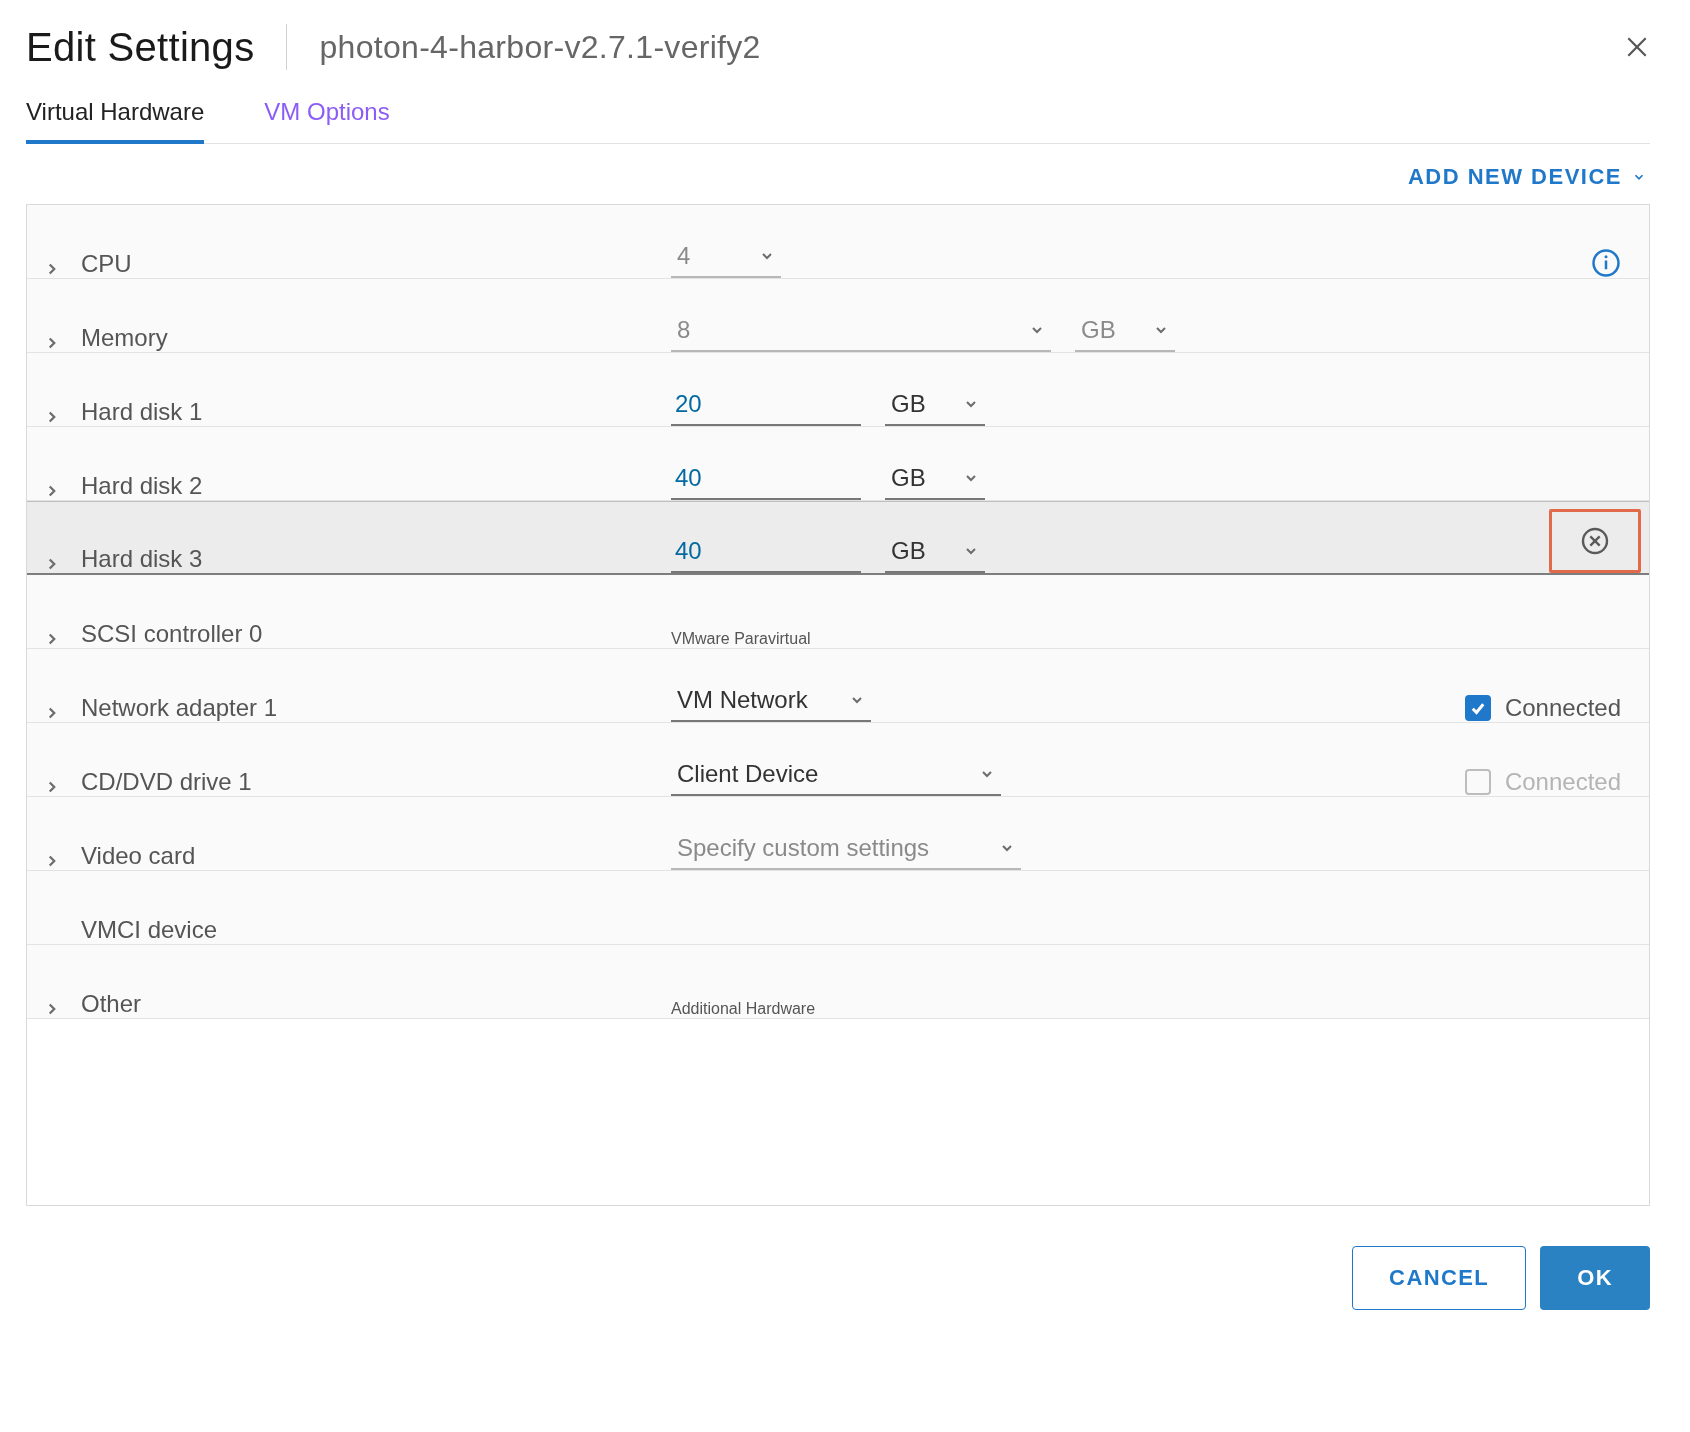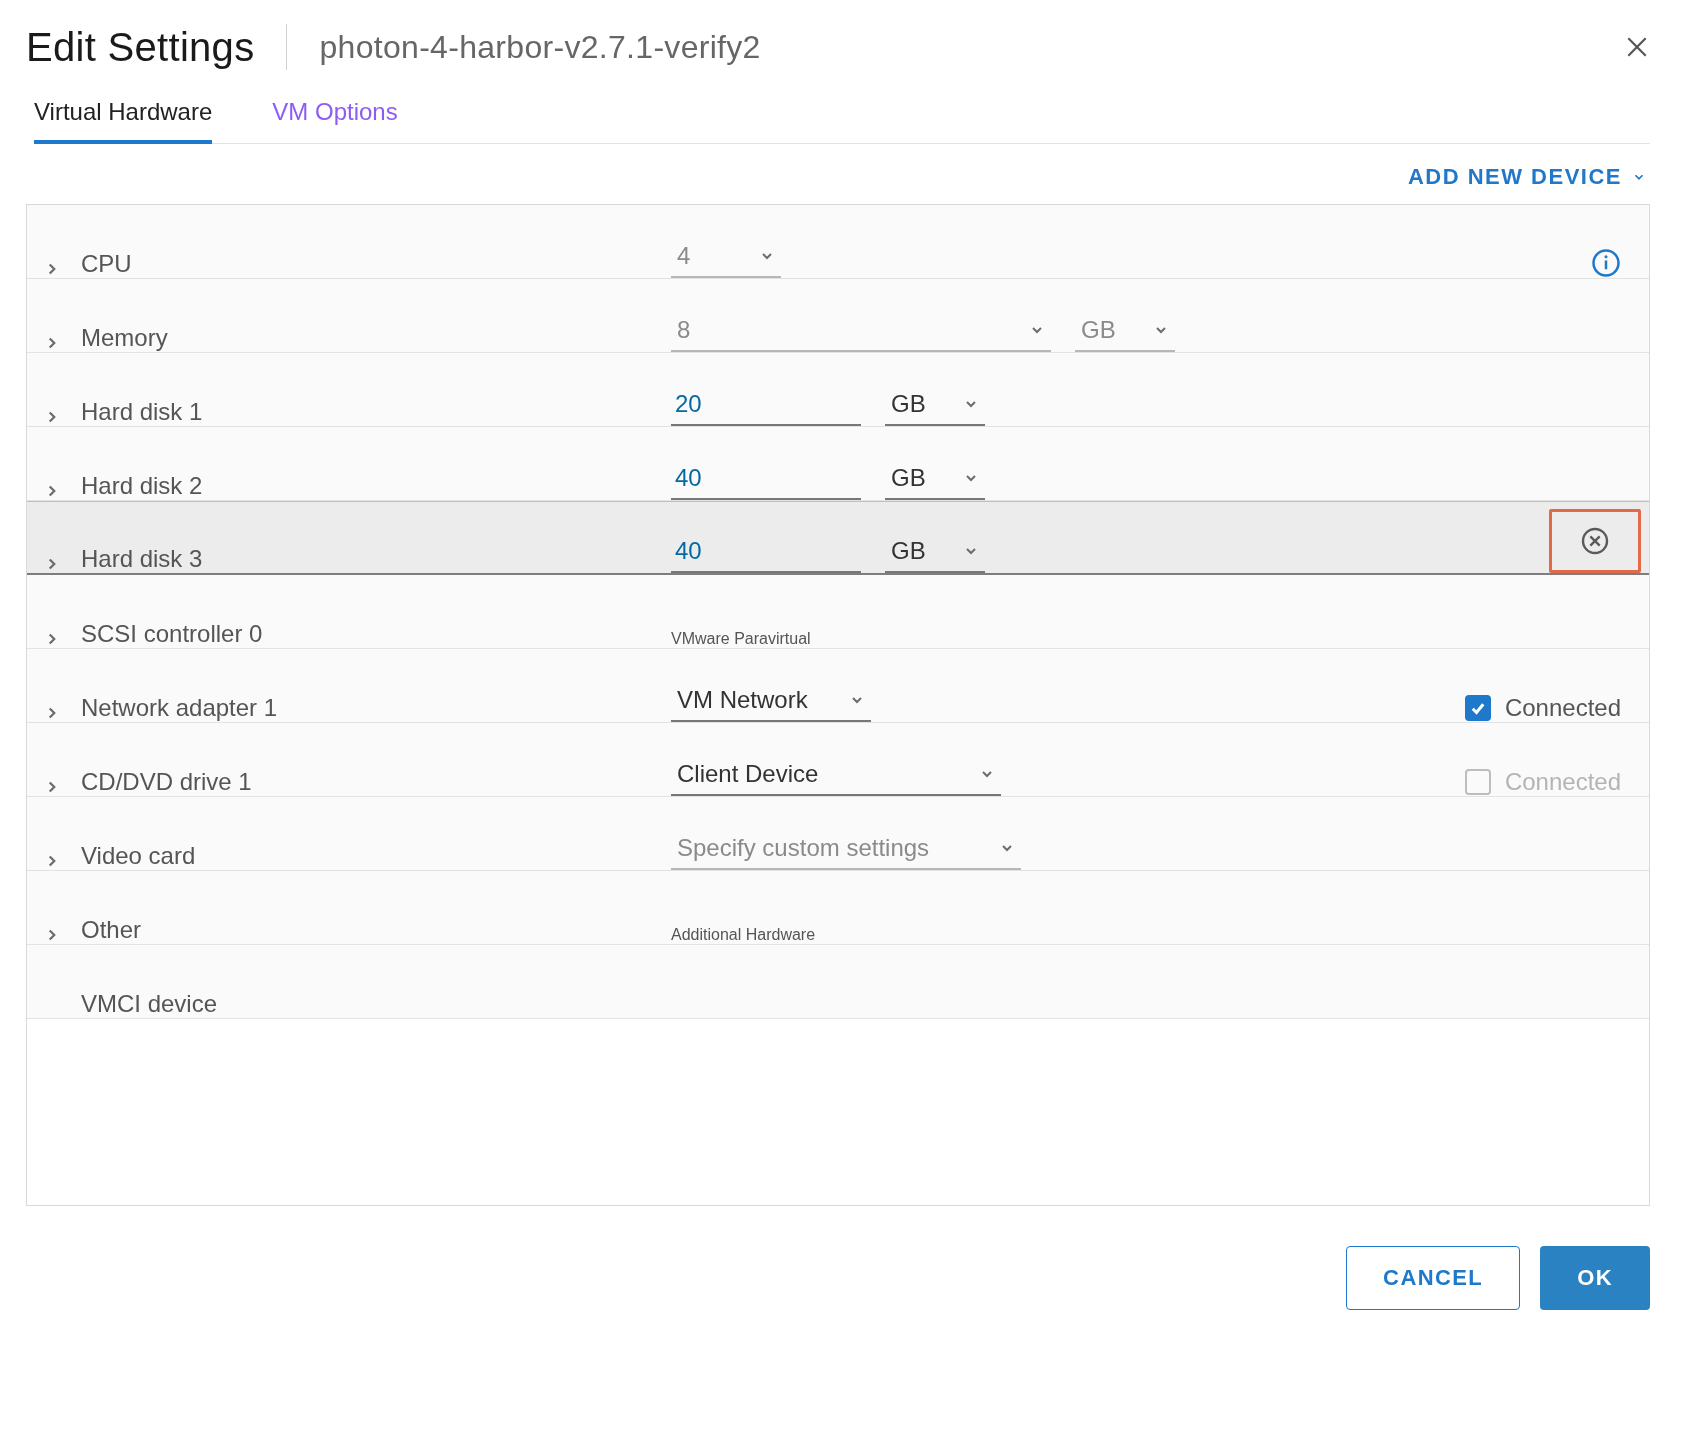--- a/index.html
+++ b/index.html
@@ -51,21 +51,20 @@
     height: 26px;
     cursor: pointer;
     color: #555;
   }
 
   
   .tabs {
     display: flex;
     gap: 60px;
     border-bottom: 1px solid #e2e2e2;
-    margin-left: 8px;
   }
   .tab {
     font-size: 24px;
     color: #8b5cf6;
     padding: 0 0 14px 0;
     cursor: pointer;
   }
   .tab.active {
     color: #222;
     border-bottom: 4px solid #1f78c9;
@@ -203,21 +202,21 @@
   .chk.checked { background: #1f78c9; color: #fff; }
   .chk.unchecked { border: 2px solid #bdbdbd; color: transparent; }
   .chk svg { width: 18px; height: 18px; }
   .chklabel { font-size: 24px; color: #555; }
   .chklabel.dim { color: #b4b4b4; }
 
   
   .footer {
     display: flex;
     justify-content: flex-end;
-    gap: 20px;
+    gap: 14px;
     padding-top: 40px;
   }
   .btn {
     font-size: 22px;
     font-weight: 600;
     letter-spacing: 1.4px;
     padding: 18px 36px;
     border-radius: 4px;
     cursor: pointer;
     border: 1px solid transparent;
@@ -430,38 +429,38 @@
         <div class="under-select dim w-video">
           <span class="sel-text">Specify custom settings</span>
           <svg class="caret" viewBox="0 0 24 24" fill="none" stroke="currentColor" stroke-width="3">
               <polyline points="6 9 12 15 18 9"></polyline>
             </svg>
         </div>
       </div>
       <div class="rightcell"></div>
     </div>
 
-    <div class="row">
-      <svg class="chev" viewBox="0 0 24 24" fill="none" stroke="currentColor" stroke-width="3">
-          <polyline points="9 6 15 12 9 18"></polyline>
-        </svg>
-      <div class="label">Other</div>
-      <div class="midcell">
-        <span class="valtext">Additional Hardware</span>
-      </div>
-      <div class="rightcell"></div>
-    </div>
-
     <div class="row noexpand">
       <svg class="chev" viewBox="0 0 24 24"></svg>
       <div class="label">VMCI device</div>
       <div class="midcell"></div>
       <div class="rightcell"></div>
     </div>
 
+    <div class="row">
+      <svg class="chev" viewBox="0 0 24 24" fill="none" stroke="currentColor" stroke-width="3">
+          <polyline points="9 6 15 12 9 18"></polyline>
+        </svg>
+      <div class="label">Other</div>
+      <div class="midcell">
+        <span class="valtext">Additional Hardware</span>
+      </div>
+      <div class="rightcell"></div>
+    </div>
+
   </div>
 
   <div class="footer">
     <button class="btn btn-secondary">CANCEL</button>
     <button class="btn btn-primary">OK</button>
   </div>
 
 </div>
 
 </body></html>

